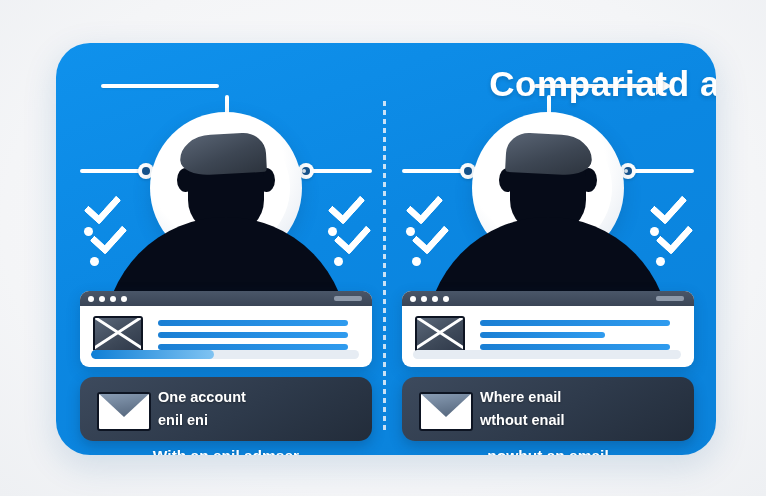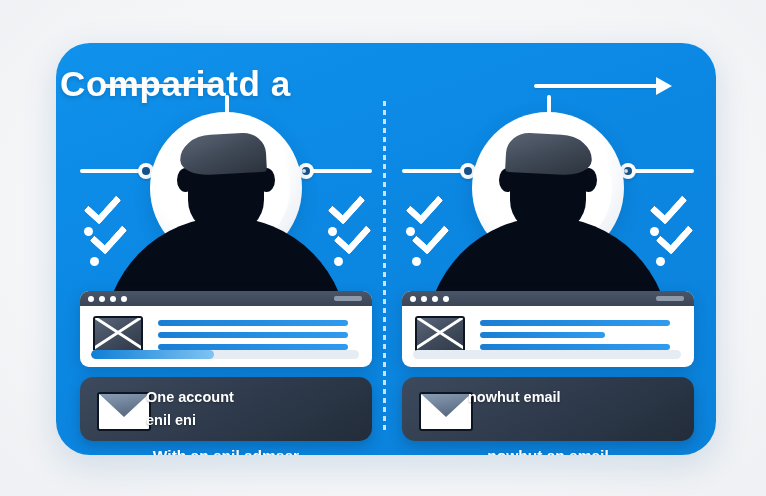--- a/index.html
+++ b/index.html
@@ -60,21 +60,21 @@
     width: 0; height: 0;
     border-top: 9px solid transparent;
     border-bottom: 9px solid transparent;
     border-left: 16px solid #ffffff;
   }
   .title {
     position: absolute;
     left: 4px;
     top: 5px;
     width: 660px;
-    text-align: left;
+    text-align: right;
     color: #ffffff;
     font-size: 35px;
     font-weight: bold;
     letter-spacing: 0.6px;
     text-shadow: 0 2px 4px rgba(0,0,0,0.18);
     white-space: nowrap;
   }
 
   
   .divider {
@@ -342,21 +342,21 @@
   }
   .env-lg .flap {
     position: absolute;
     left: -3px; top: -3px;
     width: 56px; height: 26px;
     background: linear-gradient(170deg, #8fa3bb, #4f6076);
     clip-path: polygon(0 0, 100% 0, 50% 100%);
   }
   .pill-text {
     position: absolute;
-    left: 66px;
+    left: 78px;
     top: 9px;
     width: 202px;
     color: #ffffff;
     font-size: 14.5px;
     font-weight: bold;
     line-height: 23px;
     text-shadow: 0 1px 2px rgba(0,0,0,0.35);
   }
   .pill-text span { display: block; }
 
@@ -510,21 +510,22 @@
             <i style="width:0%;"></i>
           </div>
         </div>
       </div>
 
       <div class="pill">
         <div class="env-lg">
           <div class="flap"></div>
         </div>
         <div class="pill-text">
-          <span>nowhut email</span>
+          <span>Where enail</span>
+          <span>wthout enail</span>
         </div>
       </div>
 
       <div class="caption">nowhut an email</div>
     </div>
 
   </div>
 </div>
 
 </body></html>

